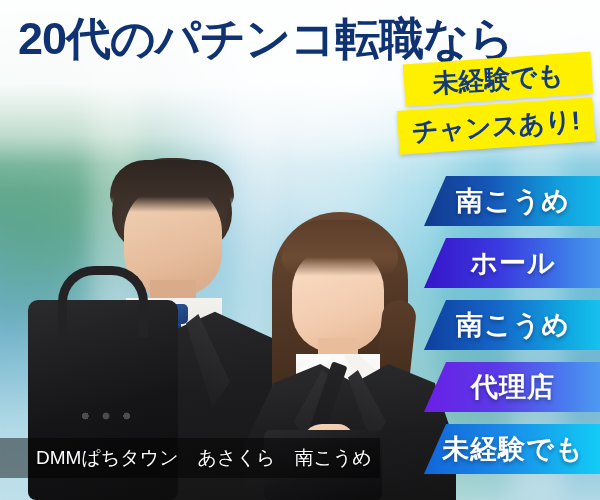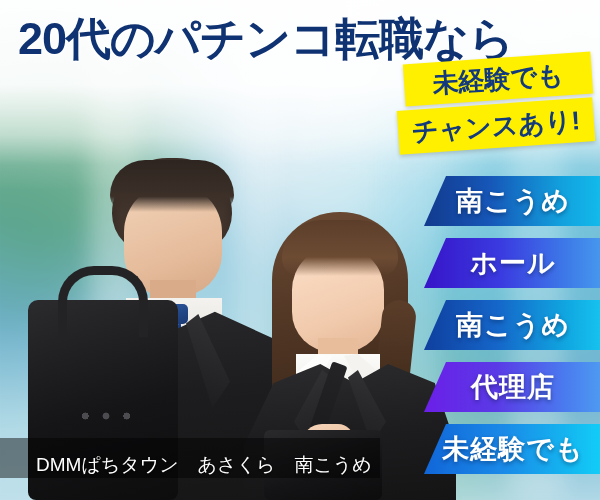--- a/index.html
+++ b/index.html
@@ -242,21 +242,21 @@
   .c0{background:linear-gradient(90deg,#123a8e 0%,#1657b8 35%,#12a0dd 72%,#12c3f0 100%);}
   .c1{background:linear-gradient(90deg,#3714c8 0%,#3a3ae0 40%,#3d7ae8 75%,#4aa2f0 100%);}
   .c2{background:linear-gradient(90deg,#0f3f9e 0%,#1565c8 38%,#10a5e0 74%,#18cdf4 100%);}
   .c3{background:linear-gradient(90deg,#6b1fe8 0%,#5a3ae6 38%,#4a7aef 74%,#4fa6f2 100%);}
   .c4{background:linear-gradient(90deg,#1166d8 0%,#1a8ae8 42%,#14b6f0 76%,#12d6fb 100%);}
 
   
   .caption{
     position:absolute;left:0;bottom:22px;width:380px;height:40px;
     background:rgba(0,0,0,.45);
-    display:flex;align-items:flex-end;
+    display:flex;align-items:center;
   }
   .caption span{
     color:#fff;font-size:19px;margin-left:36px;white-space:pre;
     text-shadow:0 1px 2px rgba(0,0,0,.6);
   }
 </style>
 </head>
 <body>
 
 <div class="banner">

